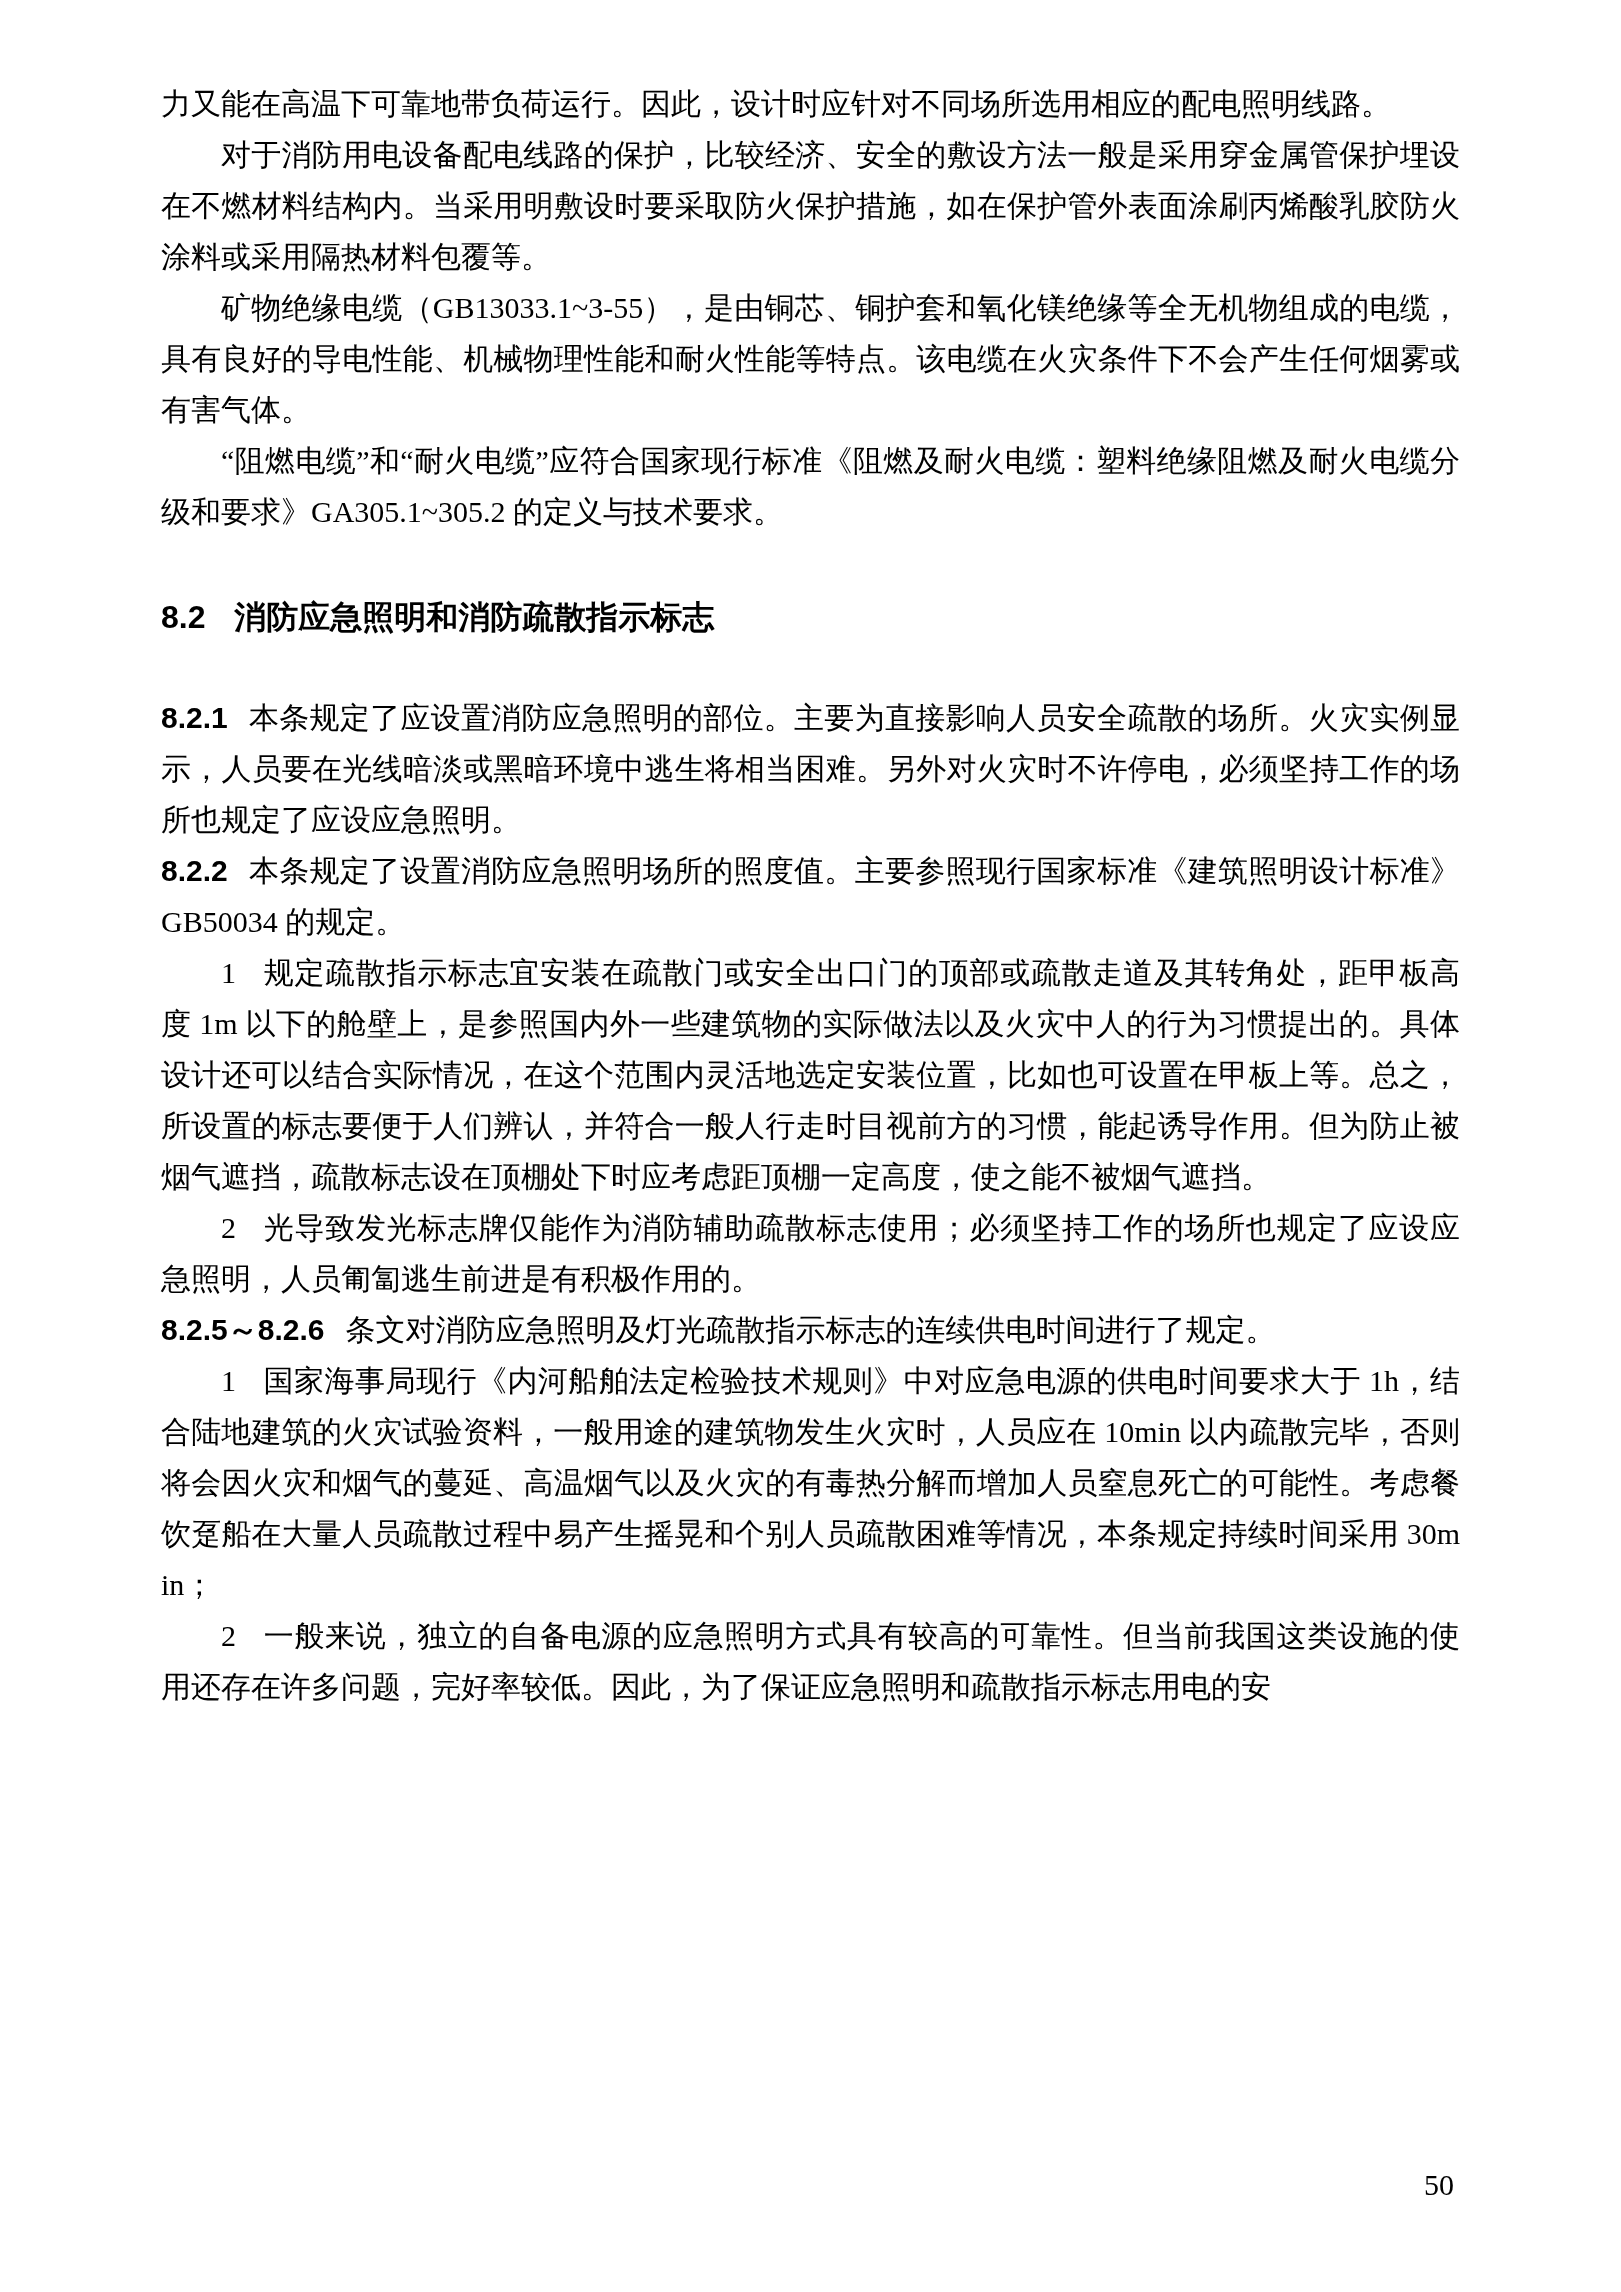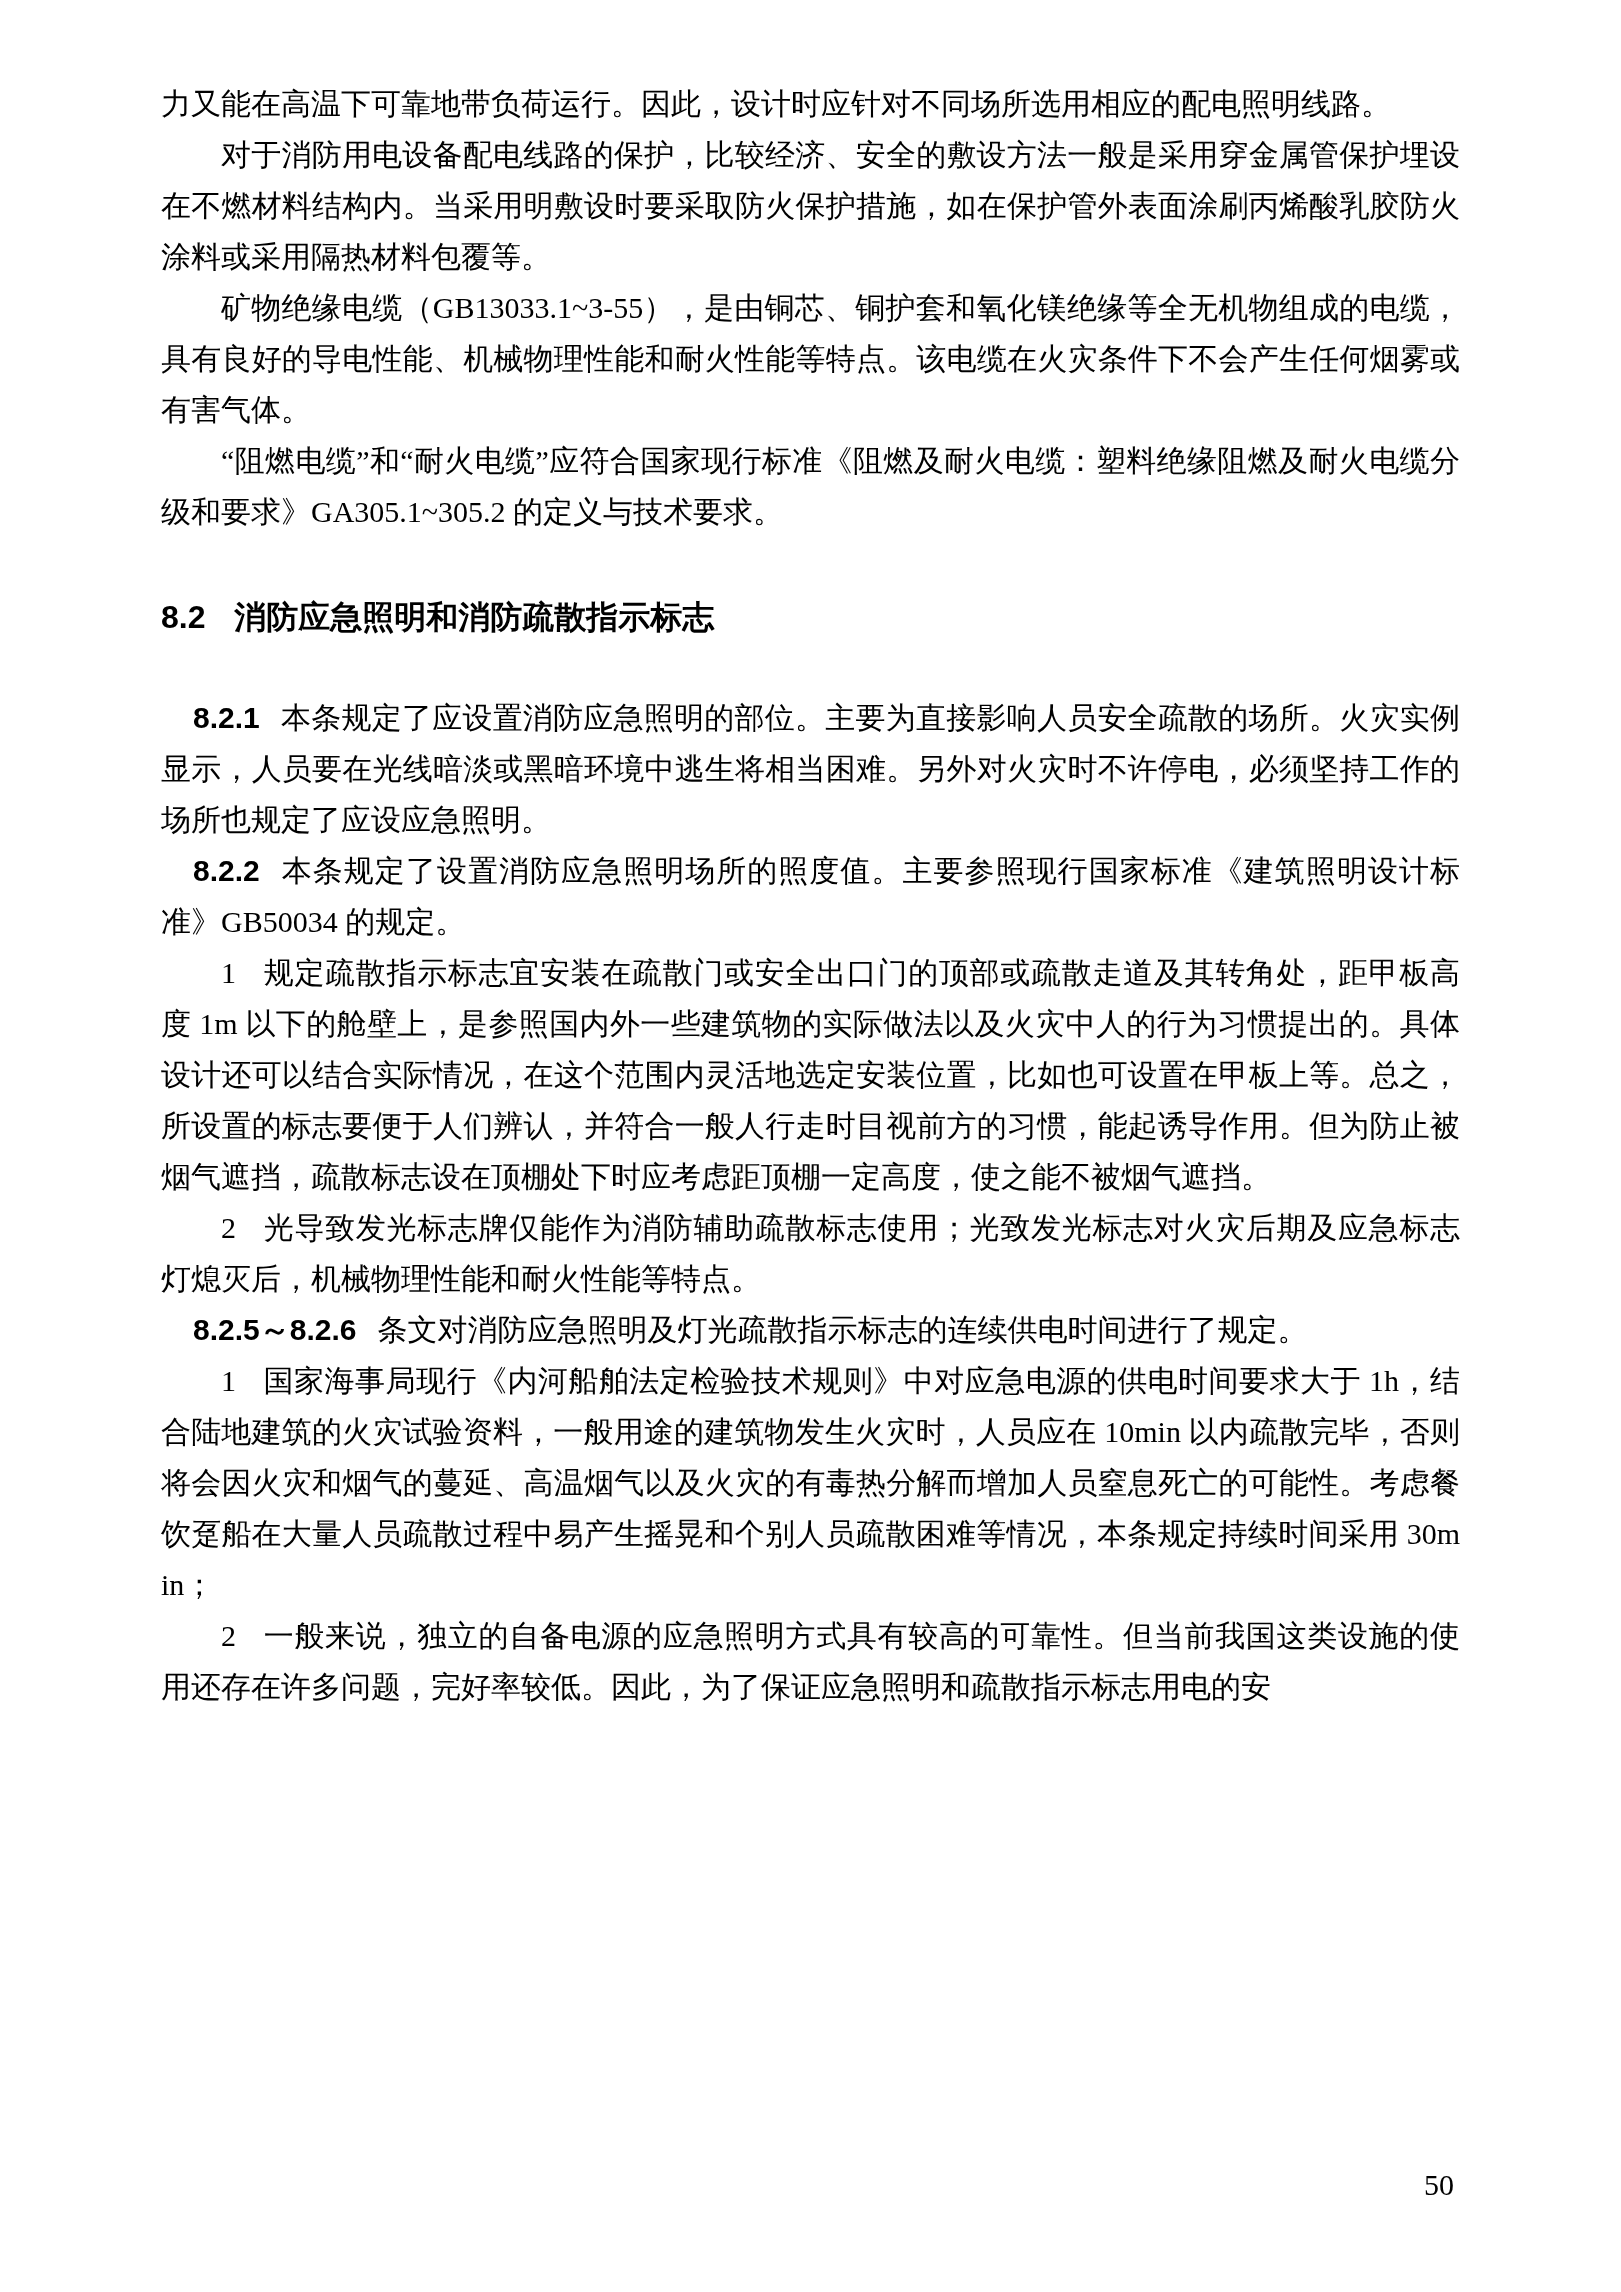--- a/index.html
+++ b/index.html
@@ -36,21 +36,20 @@
   .para.no-indent {
     text-indent: 0;
   }
   .para.clause {
     text-indent: 0;
   }
   .clause-num {
     font-family: "Liberation Sans", "DejaVu Sans", sans-serif;
     font-weight: bold;
     margin-right: 0.7em;
-    margin-left: 32px;
   }
   .item-num {
     margin-right: 0.9em;
   }
   .section-heading {
     margin: 55px 0 49px 0;
     font-size: 32px;
     line-height: 51px;
     font-family: Liberation Sans, sans-serif;
     font-weight: bold;
@@ -83,21 +82,21 @@
 
   <h2 class="section-heading"><span class="heading-num">8.2</span><span>消防应急照明和消防疏散指示标志</span></h2>
 
   <p class="para clause"><span class="clause-num">8.2.1</span><span>本条规定了应设置消防应急照明的部位。主要为直接影响人员安全疏散的场所。火灾实例显示，人员要在光线暗淡或黑暗环境中逃生将相当困难。另外对火灾时不许停电，必须坚持工作的场所也规定了应设应急照明。</span></p>
 
   <p class="para clause"><span class="clause-num">8.2.2</span><span>本条规定了设置消防应急照明场所的照度值。主要参照现行国家标准《建筑照明设计标准》GB50034 的规定。</span></p>
 
 
   <p class="para"><span class="item-num">1</span><span>规定疏散指示标志宜安装在疏散门或安全出口门的顶部或疏散走道及其转角处，距甲板高度 1m 以下的舱壁上，是参照国内外一些建筑物的实际做法以及火灾中人的行为习惯提出的。具体设计还可以结合实际情况，在这个范围内灵活地选定安装位置，比如也可设置在甲板上等。总之，所设置的标志要便于人们辨认，并符合一般人行走时目视前方的习惯，能起诱导作用。但为防止被烟气遮挡，疏散标志设在顶棚处下时应考虑距顶棚一定高度，使之能不被烟气遮挡。</span></p>
 
-  <p class="para"><span class="item-num">2</span><span>光导致发光标志牌仅能作为消防辅助疏散标志使用；光致发光标志对火灾后期及应急标志灯熄灭后，机械物理性能和耐火性能等特点。</span></p>
+  <p class="para"><span class="item-num">2</span><span>光导致发光标志牌仅能作为消防辅助疏散标志使用；必须坚持工作的场所也规定了应设应急照明，人员匍匐逃生前进是有积极作用的。</span></p>
 
   <p class="para clause"><span class="clause-num">8.2.5～8.2.6</span><span>条文对消防应急照明及灯光疏散指示标志的连续供电时间进行了规定。</span></p>
 
   <p class="para"><span class="item-num">1</span><span>国家海事局现行《内河船舶法定检验技术规则》中对应急电源的供电时间要求大于 1h，结合陆地建筑的火灾试验资料，一般用途的建筑物发生火灾时，人员应在 10min 以内疏散完毕，否则将会因火灾和烟气的蔓延、高温烟气以及火灾的有毒热分解而增加人员窒息死亡的可能性。考虑餐饮趸船在大量人员疏散过程中易产生摇晃和个别人员疏散困难等情况，本条规定持续时间采用 30min；</span></p>
 
   <p class="para"><span class="item-num">2</span><span>一般来说，独立的自备电源的应急照明方式具有较高的可靠性。但当前我国这类设施的使用还存在许多问题，完好率较低。因此，为了保证应急照明和疏散指示标志用电的安</span></p>
 
 </div>
 
 <div class="page-number">50</div>

